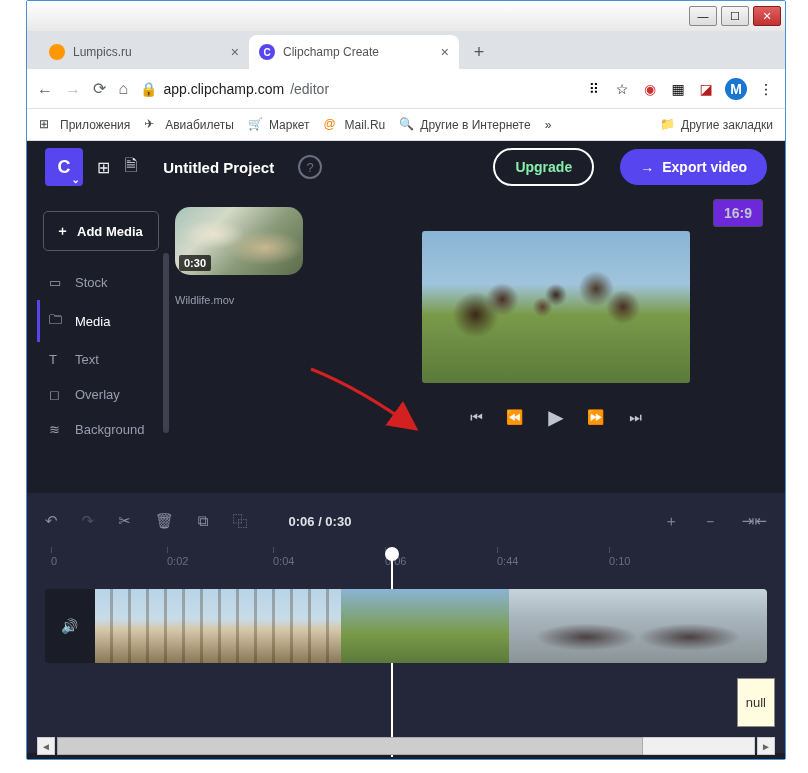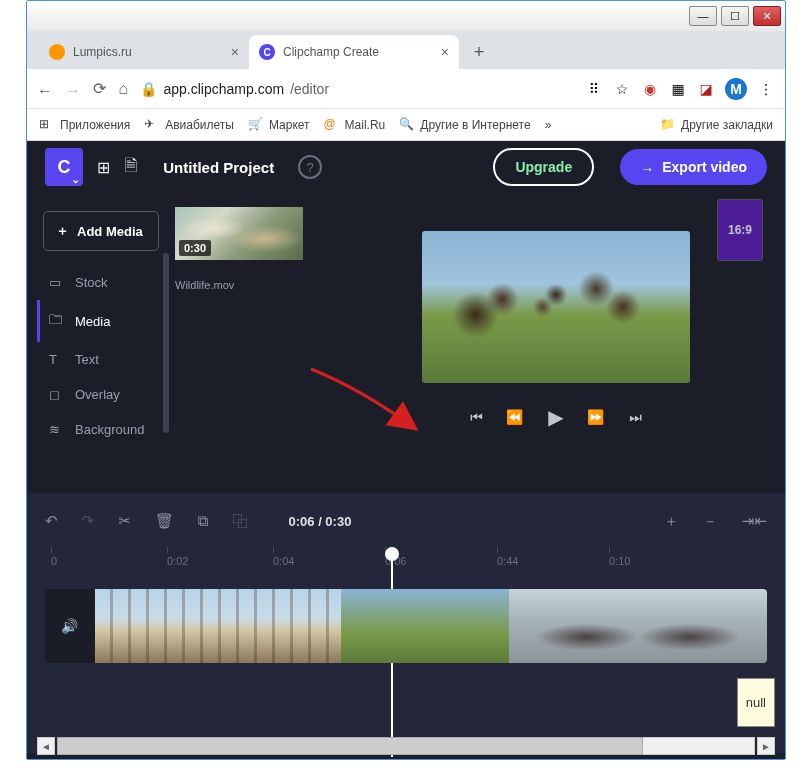--- a/index.html
+++ b/index.html
@@ -37,26 +37,26 @@
 .upgrade{padding:9px 20px;border:2px solid #fff;border-radius:24px;color:#86efac;font-weight:600;font-size:14px}
 .export{padding:10px 20px;background:#5746ef;border-radius:24px;color:#fff;font-weight:600;font-size:14px;display:flex;align-items:center;gap:8px;margin-left:12px}
 .main{display:flex;height:300px}
 .sidebar{width:140px;padding:12px 0 12px 10px;position:relative}
 .addmedia{margin:6px 8px 14px 6px;padding:10px 12px;border:1px solid #565869;border-radius:5px;color:#fff;font-size:13px;font-weight:600;display:flex;align-items:center;gap:8px}
 .sideitem{padding:10px 12px;color:#9a9daf;font-size:13px;display:flex;align-items:center;gap:10px}
 .sideitem.active{color:#fff;border-left:3px solid #5746ef;padding-left:9px}
 .sideico{width:16px;display:inline-block}
 .vscroll{position:absolute;right:-2px;top:60px;width:6px;height:180px;background:#3f4150;border-radius:3px}
 .mediapanel{width:160px;padding:14px 8px}
-.thumb{width:128px;height:53px;border-radius:0;position:relative;background:linear-gradient(135deg,#a8c4b8 0%,#d4d9c8 30%,#8a9b7a 60%,#5a6b4a 100%);overflow:hidden}
+.thumb{width:128px;height:68px;border-radius:15px;position:relative;background:linear-gradient(135deg,#a8c4b8 0%,#d4d9c8 30%,#8a9b7a 60%,#5a6b4a 100%);overflow:hidden}
 .thumb::before{content:"";position:absolute;inset:0;background:radial-gradient(ellipse at 30% 40%,#e8e4d0 0%,transparent 25%),radial-gradient(ellipse at 70% 60%,#c8b890 0%,transparent 30%)}
 .dur{position:absolute;left:4px;bottom:4px;background:rgba(0,0,0,.7);color:#fff;font-size:11px;padding:2px 5px;border-radius:2px;font-weight:600}
 .thumbname{color:#9a9daf;font-size:11px;margin-top:19px}
 .preview{flex:1;display:flex;flex-direction:column;align-items:center;padding-top:10px;position:relative}
-.aspect{position:absolute;right:22px;top:6px;background:#4c1d95;border:1px solid #4a4d5d;color:#c0c3d0;font-size:12px;padding:23px 10px;border-radius:3px;font-weight:600}
+.aspect{position:absolute;right:22px;top:6px;background:#6d28d9;border:1px solid #4a4d5d;color:#c0c3d0;font-size:14px;padding:5px 10px;border-radius:3px;font-weight:600}
 .video{width:268px;height:152px;margin-top:28px;border-radius:3px;background:linear-gradient(180deg,#8ab4d4 0%,#a0c4dc 35%,#7a9a4a 55%,#5a7a3a 100%);position:relative;overflow:hidden}
 .video::before{content:"";position:absolute;inset:0;background:radial-gradient(circle at 30% 45%,#4a3028 0%,transparent 8%),radial-gradient(circle at 50% 42%,#3a2820 0%,transparent 7%),radial-gradient(circle at 65% 38%,#4a3828 0%,transparent 9%),radial-gradient(circle at 45% 50%,#5a4030 0%,transparent 6%),radial-gradient(circle at 20% 55%,#3a2818 0%,transparent 10%),radial-gradient(circle at 75% 50%,#4a3020 0%,transparent 8%)}
 .controls{display:flex;gap:24px;margin-top:22px;color:#c0c3d0;font-size:14px;align-items:center}
 .controls .play{font-size:20px}
 .timeline{background:#24273a;height:260px;padding:10px 18px}
 .tltools{display:flex;align-items:center;gap:24px;height:36px;color:#8a8d9f;font-size:15px}
 .tltime{color:#e0e0e8;font-size:13px;font-weight:600;margin-left:17px}
 .tlright{margin-left:auto;display:flex;gap:24px}
 .ruler{height:40px;display:flex;position:relative;color:#6a6d7f;font-size:11px;margin-top:4px}
 .tick{position:absolute;top:12px}

